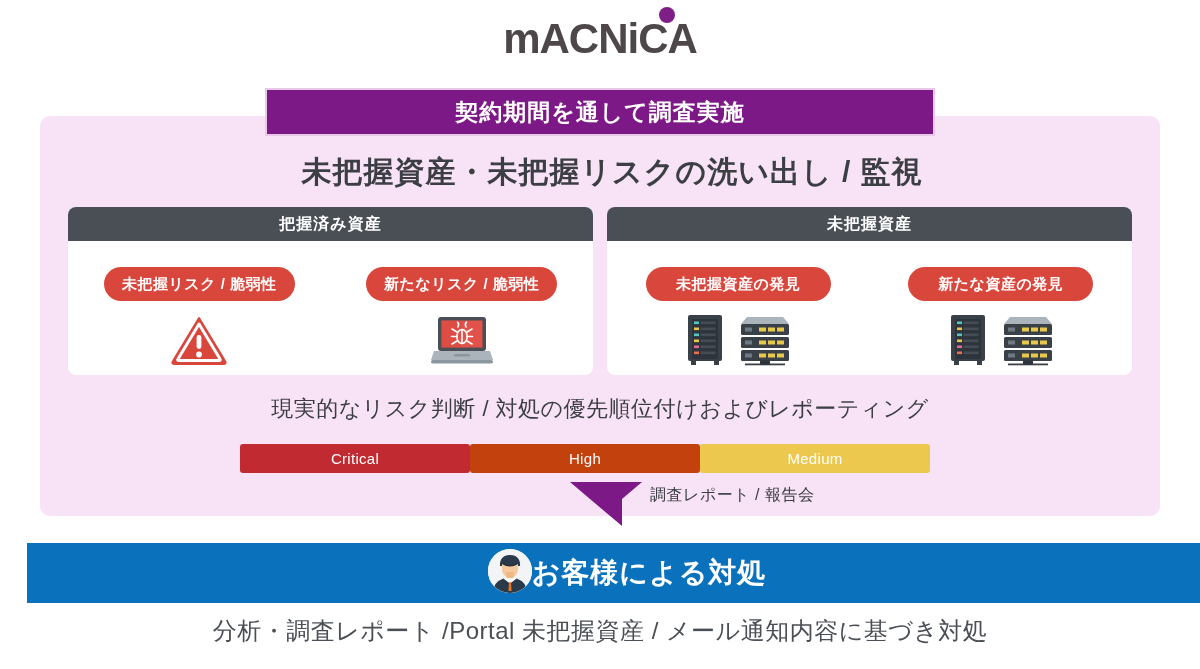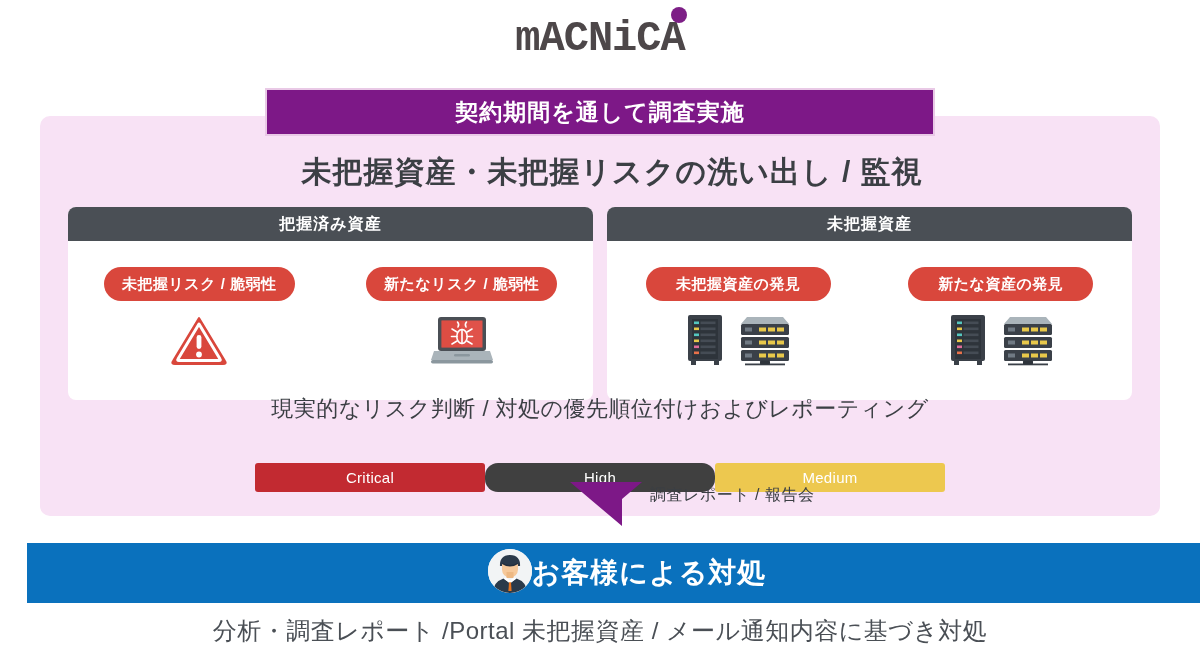--- a/index.html
+++ b/index.html
@@ -27,21 +27,21 @@
     justify-content: center;
   }
   .logo {
     position: relative;
     display: inline-block;
     font-size: 42px;
     font-weight: bold;
     letter-spacing: -1px;
     color: #4d4749;
     line-height: 1;
-    font-family: Liberation Mono, monospace;
+    font-family: Liberation Sans, sans-serif;
   }
   .logo-text { position: relative; display: inline-block; }
   .logo-dot {
     position: absolute;
     width: 16px; height: 16px;
     border-radius: 50%;
     background: #7d1f86;
     top: -11px;
     left: 156px;
   }
@@ -85,21 +85,21 @@
     color: #3b3f44;
     letter-spacing: 1px;
     padding-left: 12px;
   }
 
   
   .card {
     position: absolute;
     top: 207px;
     width: 525px;
-    height: 193px;
+    height: 168px;
     background: #ffffff;
     border-radius: 8px;
     overflow: hidden;
   }
   .card-left  { left: 68px; }
   .card-right { left: 607px; }
 
   .card-head {
     height: 34px;
     background: #4a4f55;
@@ -157,22 +157,21 @@
     font-size: 22px;
     font-weight: normal;
     color: #3b3f44;
     letter-spacing: 0.5px;
   }
   .sev-row {
     position: absolute;
     left: 240px; top: 444px;
     width: 720px;
     display: flex;
-    justify-content: center;
-    margin-top: 19px;
+    justify-content: flex-start;
   }
   .sev-bar {
     width: 230px;
     height: 29px;
     border-radius: 3px;
     color: #ffffff;
     font-size: 15px;
     display: flex;
     align-items: center;
     justify-content: center;
@@ -392,21 +391,21 @@
       </div>
     </div>
 
   </div>
 </div>
 
 <div class="priority-title">現実的なリスク判断 / 対処の優先順位付けおよびレポーティング</div>
 
 <div class="sev-row">
   <div class="sev-bar" style="background: rgb(194, 42, 49);">Critical</div>
-  <div class="sev-bar" style="background: #404040; border-radius: 13px;">High</div>
+  <div class="sev-bar" style="background: #c2410c;">High</div>
   <div class="sev-bar" style="background: rgb(237, 200, 79);">Medium</div>
 </div>
 
 <div class="arrow">
   <svg width="72" height="47" viewBox="0 0 72 47" aria-hidden="true">
     <path d="M0 2 L72 2 L52 19 L52 46 L20 19 Z" fill="#7d1887"></path>
   </svg>
 </div>
 <div class="reporting-label">調査レポート / 報告会</div>
 

